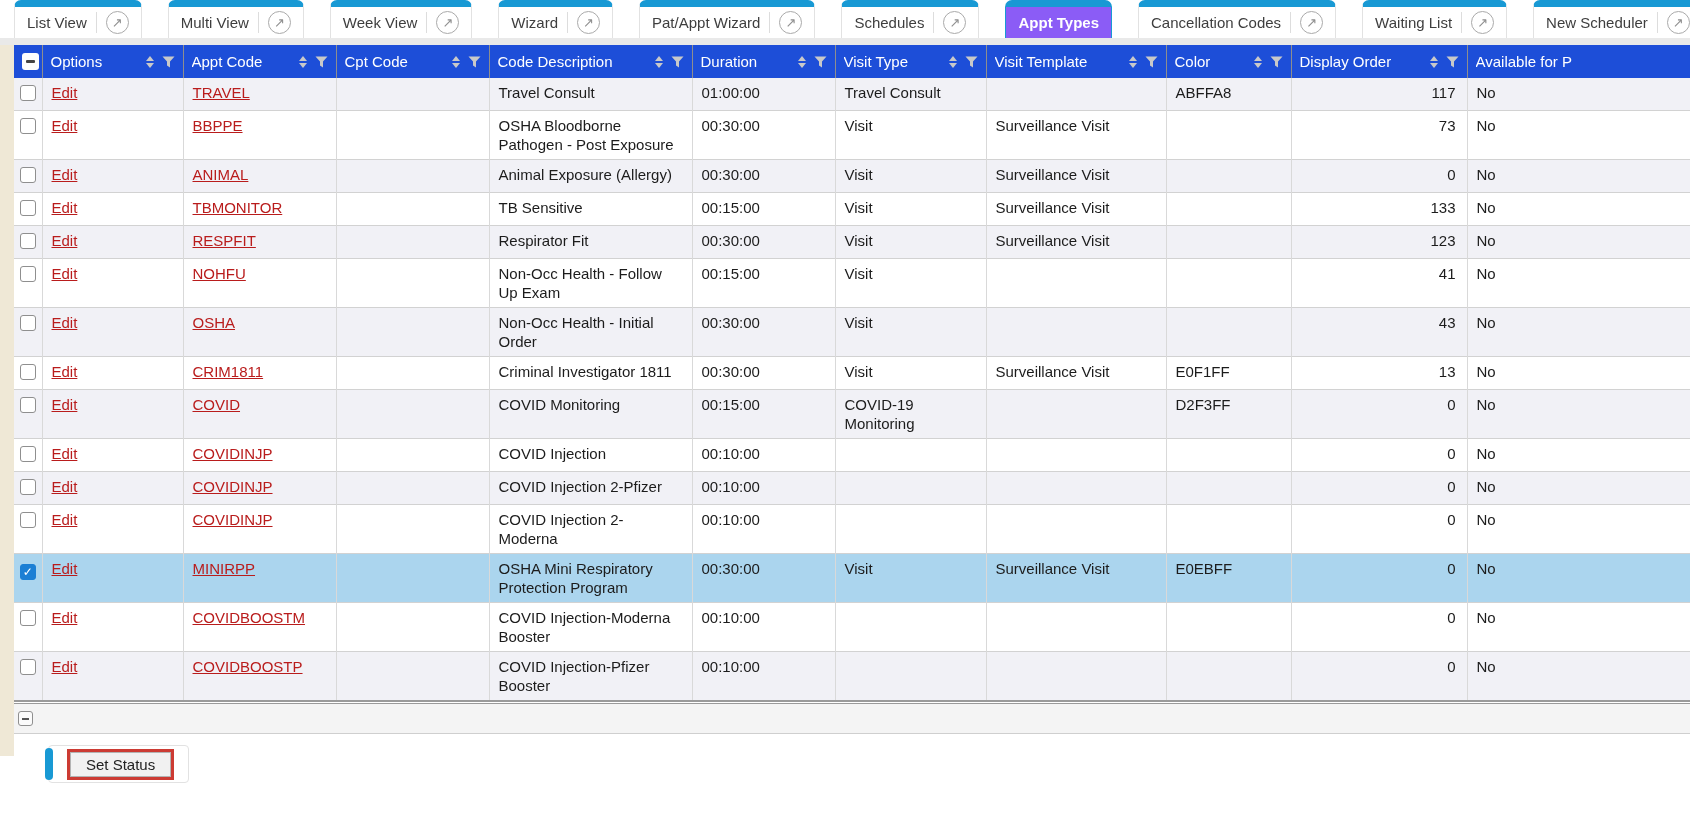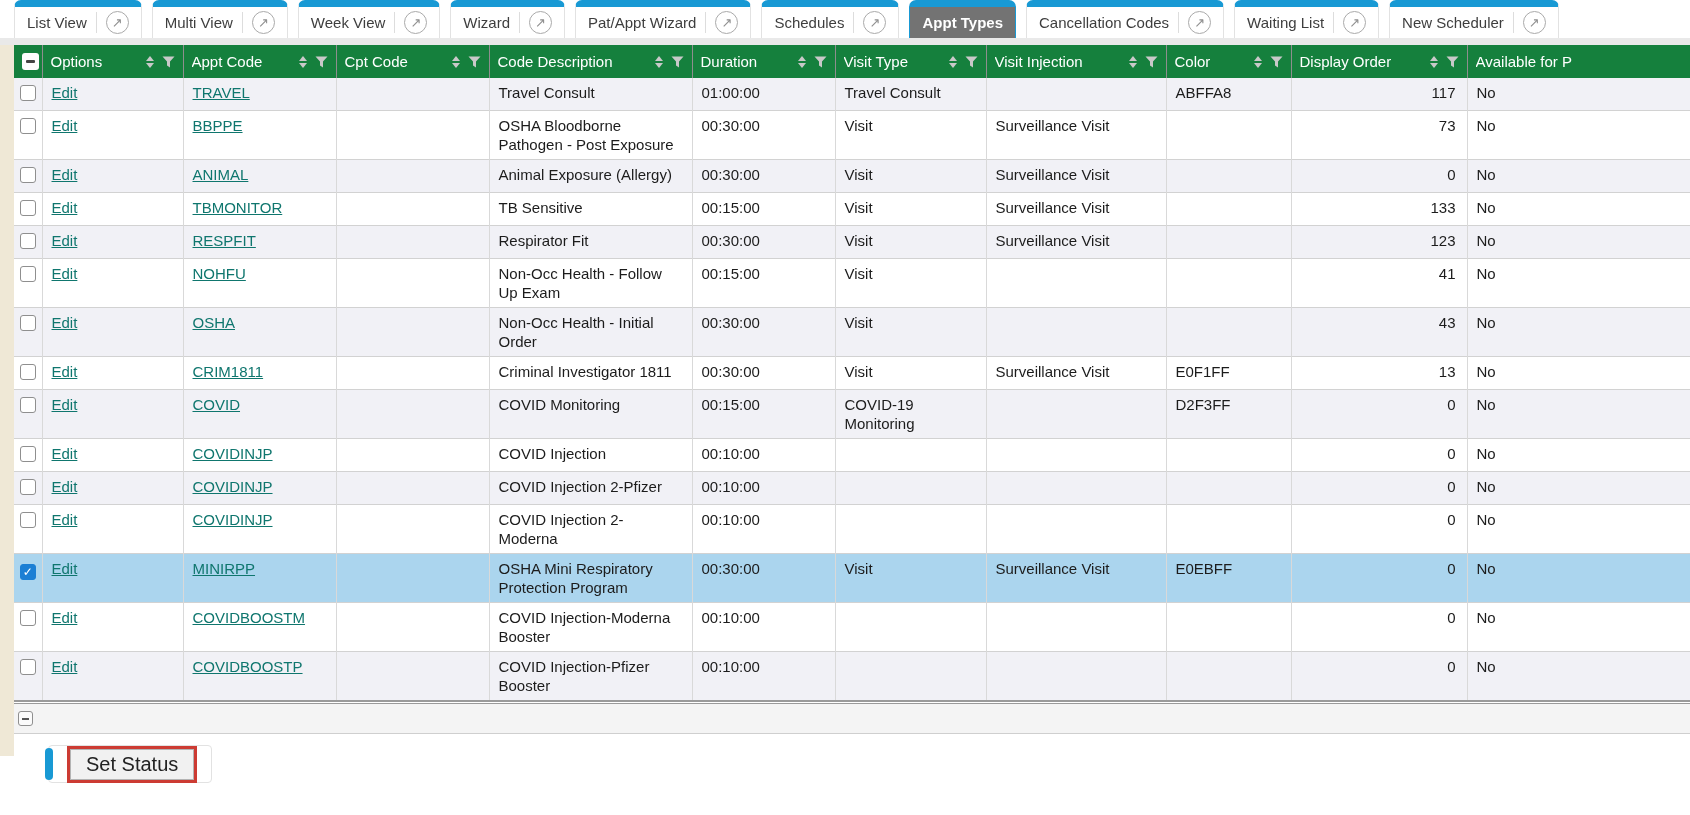--- a/index.html
+++ b/index.html
@@ -5,43 +5,43 @@
   * { box-sizing: border-box; }
   html, body { margin:0; padding:0; }
   body {
     width:1690px; height:815px; overflow:hidden;
     font-family:"Liberation Sans", sans-serif;
     background:#ffffff; color:#1c1c1c;
   }
 
   
   .tabbar { height:45px; border-bottom:7px solid #e9e9e9; background:#fff; }
-  .tabs { display:flex; align-items:flex-start; gap:10px; padding-left:14px; height:54px; }
+  .tabs { display:flex; align-items:flex-start; gap:26px; padding-left:14px; height:54px; }
   .tab {
     display:flex; align-items:center; height:38px; padding:0 12px; gap:9px;
     border:1px solid #e2e2e2; border-bottom:none; border-top:7px solid #1899d4;
     border-radius:7px 7px 0 0; background:#fff; color:#3e3e3e; font-size:15px;
     cursor:pointer; white-space:nowrap;
   }
-  .tab.active { background:#737373; border-color:#1899d4; color:#fff; font-weight:bold; }
+  .tab.active { background:#8b5cf6; border-color:#1899d4; color:#fff; font-weight:bold; }
   .tab .tdivider { width:1px; align-self:stretch; background:#ddd; margin:5px 0; }
   .popout {
     width:23px; height:23px; border:1px solid #aaa; border-radius:50%;
     display:flex; align-items:center; justify-content:center;
     color:#8f8f8f; font-size:13px; line-height:1;
   }
 
   
   .content { position:relative; }
   .beige-strip { position:absolute; left:0; top:0; width:14px; height:711px; background:#efe8d6; }
   .viewport { margin-left:14px; width:1676px; overflow:hidden; }
 
   table { border-collapse:collapse; table-layout:fixed; width:1743px; font-size:15px; }
   thead th {
-    background:#15803d; color:#fff; font-weight:normal; text-align:left;
+    background:#1d4ed8; color:#fff; font-weight:normal; text-align:left;
     height:33px; padding:4px 8px; border-left:1px solid #8e8e8e; vertical-align:middle;
   }
   thead th:first-child { border-left:none; }
   .hwrap { display:flex; align-items:center; gap:6px; }
   .hlabel { white-space:nowrap; overflow:hidden; }
   .hicons { margin-left:auto; display:flex; align-items:center; gap:8px; }
   .sorticon { display:flex; flex-direction:column; align-items:center; cursor:pointer; }
   .tri { width:0; height:0; border-left:4px solid transparent; border-right:4px solid transparent; }
   .tri.up { border-bottom:5px solid #c9c9c9; margin-bottom:2px; }
   .tri.down { border-top:5px solid #c9c9c9; }
@@ -62,21 +62,21 @@
   tbody tr:nth-child(odd) { background:#f1f1f6; }
   tbody tr:nth-child(even) { background:#ffffff; }
   tbody tr.selected { background:#abd5ee; }
   .cell-select { text-align:center; padding:7px 5px 5px 5px; }
   .cb {
     display:inline-block; width:16px; height:16px; border:1px solid #8f8f8f; border-radius:3px;
     background:#fff; line-height:15px; text-align:center; font-size:12px; color:transparent;
     cursor:pointer;
   }
   .cb.checked { background:#1c7fd4; border-color:#1c7fd4; color:#fff; }
-  a.tlink { color:#0f766e; text-decoration:underline; cursor:pointer;text-align:right; }
+  a.tlink { color:#b91c1c; text-decoration:underline; cursor:pointer;text-align:right; }
   td.num { text-align:right; padding-right:11px; }
 
   
   .dsep { margin-left:14px; width:1676px; height:4px; border-top:2px solid #9a9a9a; border-bottom:1px solid #9a9a9a; background:#fff; }
   .gfooter {
     margin-left:14px; width:1676px; height:30px; background:#f4f4f4;
     border-bottom:1px solid #cfcfcf; display:flex; align-items:center; padding-left:4px;
   }
   .collapsebox {
     width:15px; height:15px; border:1px solid #8f8f8f; border-radius:3px; background:#fbfbfb;
@@ -85,21 +85,21 @@
   .collapsebox .cbar { width:7px; height:2px; background:#555; }
 
   .actions { margin:11px 0 0 48px; }
   .panel {
     position:relative; display:inline-flex; align-items:center; height:38px;
     background:#fff; border:1px solid #e2e2e2; border-radius:4px; padding:0 14px 0 18px;
   }
   .bluebar { position:absolute; left:-4px; top:2px; bottom:2px; width:8px; background:#1899d4; border-radius:4px; }
   .red-outline { display:inline-block; border:3px solid #cc3b33; }
   button.set-status {
-    background:#f1f1f1; border:1px solid #b3b3b3; color:#222; font-size:20px;
+    background:#f1f1f1; border:1px solid #b3b3b3; color:#222; font-size:15px;
     padding:3px 15px; font-family:inherit; cursor:pointer;
   }
 </style>
 </head>
 <body>
 
 <div class="tabbar">
   <div class="tabs" id="tabs">
       <div class="tab">
         <span>List View</span>
@@ -267,21 +267,21 @@
                   <span class="filtericon">
                     <svg width="13" height="12" viewBox="0 0 13 12">
                       <path d="M0.5 0.5 H12.5 L8 5.5 V11.5 L5 9.5 V5.5 Z" fill="#c9c9c9"></path>
                     </svg>
                   </span>
                 </span>
               </div>
             </th>
             <th>
               <div class="hwrap">
-                <span class="hlabel">Visit Injection</span>
+                <span class="hlabel">Visit Template</span>
                 <span class="hicons">
                   <span class="sorticon">
                     <span class="tri up"></span>
                     <span class="tri down"></span>
                   </span>
                   <span class="filtericon">
                     <svg width="13" height="12" viewBox="0 0 13 12">
                       <path d="M0.5 0.5 H12.5 L8 5.5 V11.5 L5 9.5 V5.5 Z" fill="#c9c9c9"></path>
                     </svg>
                   </span>

